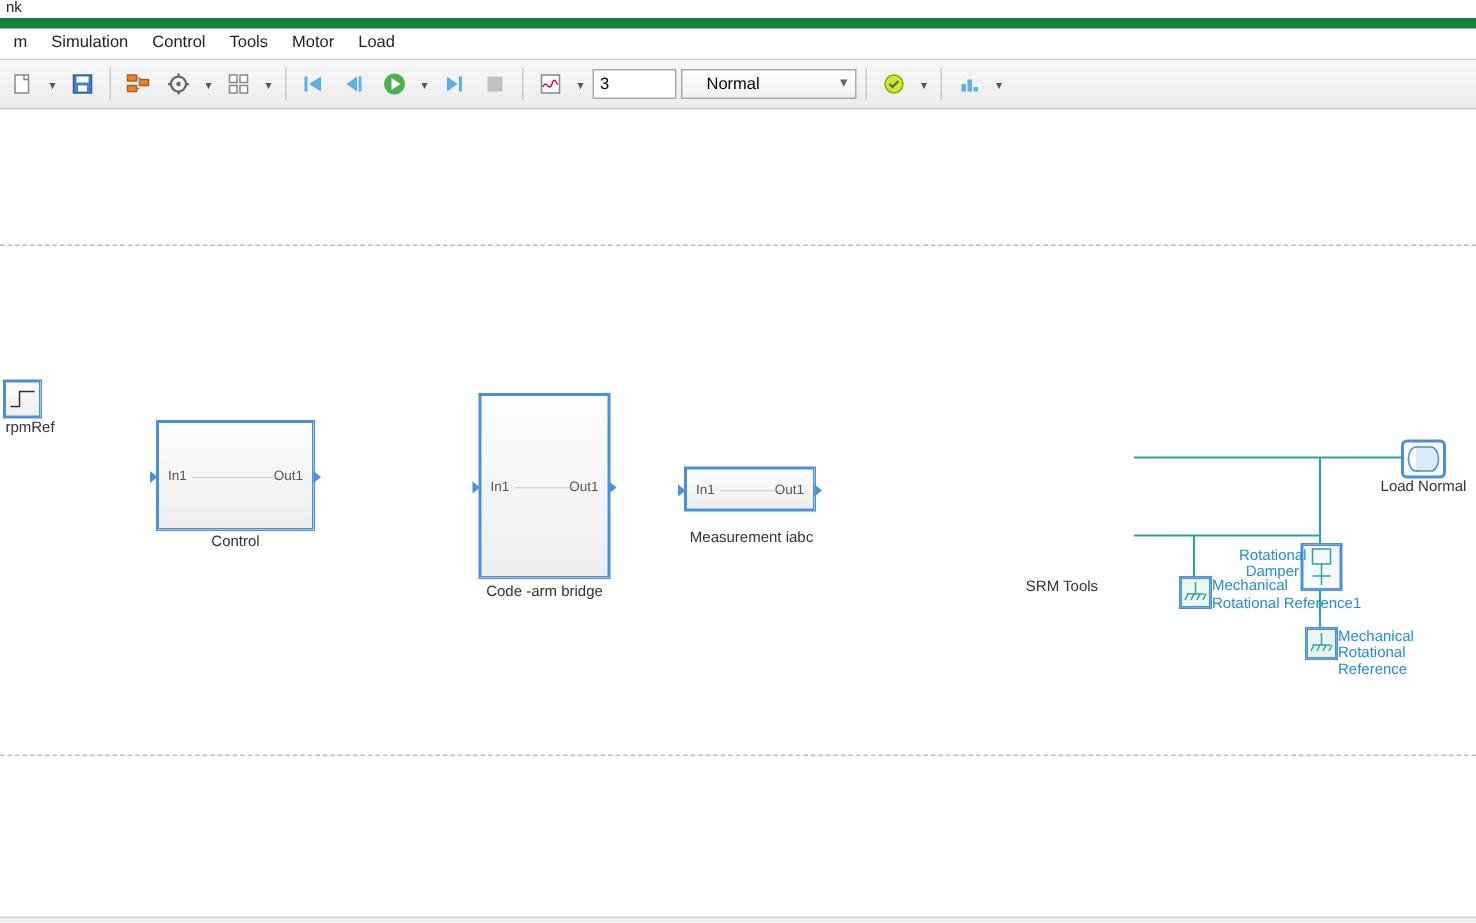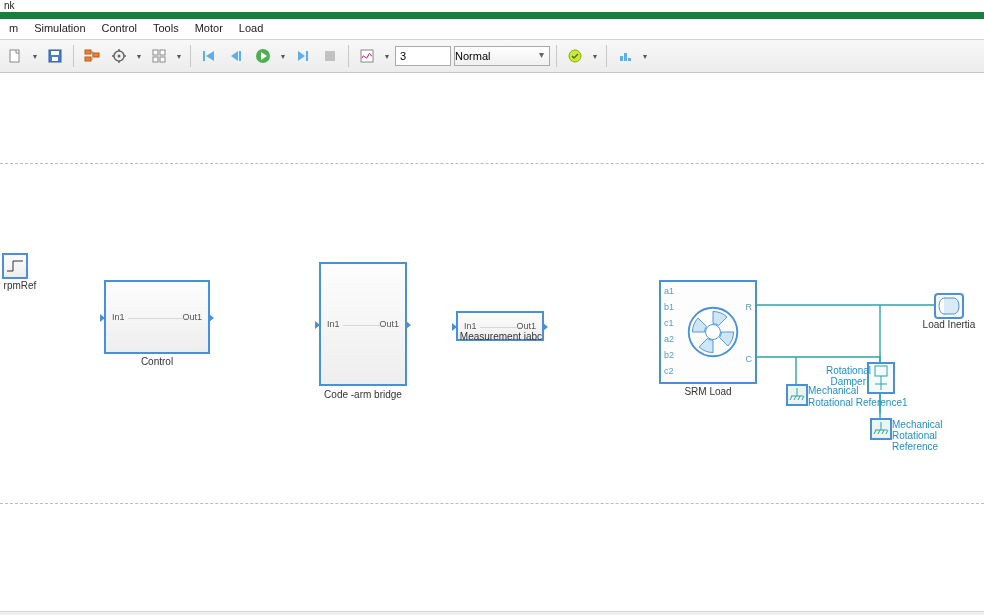--- a/index.html
+++ b/index.html
@@ -4,21 +4,21 @@
 <style>
   html,body{margin:0;padding:0;width:984px;height:615px;font-family:"Segoe UI",Arial,sans-serif;font-size:11px;color:#222;background:#fff;overflow:hidden}
   .titlebar{height:12px;padding-left:4px;line-height:12px;font-size:10px;border-bottom:7px solid #15803d}
   .menubar{height:18px;padding:2px 2px 0;border-bottom:1px solid #d2d2d2;display:flex;gap:2px}
   .menubar span{padding:1px 7px;cursor:default}
   .toolbar{height:32px;background:linear-gradient(#f8f8f8,#ececec);border-bottom:1px solid #c6c6c6;display:flex;align-items:center;padding:0 3px;gap:3px}
   .tbtn{width:22px;height:22px;border:1px solid transparent;border-radius:3px;display:flex;align-items:center;justify-content:center;cursor:pointer}
   .tdrop{width:10px;display:flex;align-items:center;justify-content:center;color:#555;font-size:8px;cursor:pointer}
   .sep{width:1px;height:22px;background:#c8c8c8;margin:0 3px}
   .stopTime{width:46px;height:18px;border:1px solid #aaa;background:#fff;padding:0 4px;font-size:11px}
-  .modeSel{width:96px;height:20px;border:1px solid #aaa;background:linear-gradient(#fff,#f0f0f0);padding:0 0;font-size:11px;appearance:none;position:relative}
+  .modeSel{width:117px;height:20px;border:1px solid #aaa;background:linear-gradient(#fff,#f0f0f0);padding:0 16px;font-size:11px;appearance:none;position:relative}
   .modeWrap{position:relative;display:inline-block}
   .modeWrap::after{content:"▾";position:absolute;right:6px;top:3px;color:#666;font-size:10px;pointer-events:none}
   .canvas{position:relative;width:984px;height:553px;background:#fff}
   .hscroll{position:absolute;left:0;right:0;bottom:0;height:14px;background:#f0f0f0;border-top:1px solid #d4d4d4}
   .seltop{position:absolute;left:0;top:90px;right:0;border-top:1px dashed #bcbcbc}
   .selbot{position:absolute;left:0;top:430px;right:0;border-top:1px dashed #bcbcbc}
   .blk{position:absolute;border:1px solid #4a90d9;background:linear-gradient(#fdfdfd,#eeeeee);box-sizing:border-box}
   .blkSel{box-shadow:0 0 0 1px #4a90d9}
   .blkLbl{position:absolute;font-size:10px;color:#333;text-align:center}
   .port{position:absolute;font-size:9px;color:#555}
@@ -200,43 +200,23 @@
 
   <div class="blk blkSel" style="left:457px;top:239px;width:86px;height:28px">
     <div class="portTri portTriIn" style="left:-6px;top:10px"></div>
     <span class="port" style="left:6px;top:8px">In1</span>
     <span class="port" style="right:6px;top:8px">Out1</span>
     <div class="portTri portTriOut" style="right:-6px;top:10px"></div>
     <svg style="position:absolute;left:22px;top:14px;width:42px;height:1px">
         <line x1="0" y1="0" x2="42" y2="0" stroke="#bbb"></line>
       </svg>
   </div>
-  <div class="blkLbl" style="left:448px;top:258px;width:106px">Measurement iabc</div>
-
-  <div class="blk blkSel" style="left:660px;top:208px;width:96px;height:102px;background:#fdfdfd">
-    <svg viewBox="0 0 60 60" style="position:absolute;left:24px;top:22px;width:56px;height:56px">
-      <circle cx="30" cy="30" r="26" fill="none" stroke="#4a90d9" stroke-width="2"></circle>
-      <g fill="#cfe6f7" stroke="#4a90d9">
-        <path d="M30 8a22 22 0 0 1 15 6l-9 9a10 10 0 0 0-6-2z"></path>
-        <path d="M52 30a22 22 0 0 1-6 15l-9-9a10 10 0 0 0 2-6z"></path>
-        <path d="M30 52a22 22 0 0 1-15-6l9-9a10 10 0 0 0 6 2z"></path>
-        <path d="M8 30a22 22 0 0 1 6-15l9 9a10 10 0 0 0-2 6z"></path>
-      </g>
-      <circle cx="30" cy="30" r="8" fill="#fff" stroke="#4a90d9"></circle>
-    </svg>
-    <span class="srmPort" style="left:3px;top:4px">a1</span>
-    <span class="srmPort" style="left:3px;top:20px">b1</span>
-    <span class="srmPort" style="left:3px;top:36px">c1</span>
-    <span class="srmPort" style="left:3px;top:52px">a2</span>
-    <span class="srmPort" style="left:3px;top:68px">b2</span>
-    <span class="srmPort" style="left:3px;top:84px">c2</span>
-    <span class="srmPort" style="right:3px;top:20px">R</span>
-    <span class="srmPort" style="right:3px;top:72px">C</span>
-  </div>
-  <div class="blkLbl" style="left:660px;top:313px;width:96px">SRM Load</div>
+  <div class="blkLbl" style="left:448px;top:280px;width:106px">Measurement iabc</div>
+
+  <div class="blkLbl" style="left:660px;top:313px;width:96px">SRM Tools</div>
 
   <svg style="position:absolute;left:0;top:0;width:984px;height:553px;pointer-events:none">
     <path class="conn" d="M756 232 H937"></path>
     <path class="conn" d="M756 284 H880 V340"></path>
     <path class="conn" d="M880 232 V290"></path>
     <path class="conn" d="M796 284 V312"></path>
     <path class="conn" d="M880 318 V346"></path>
   </svg>
 
   <div class="damper blkSel" style="left:868px;top:290px">
@@ -277,16 +257,16 @@
   </div>
   <div class="mrefTxt" style="left:892px;top:346px">Mechanical</div>
   <div class="mrefTxt" style="left:892px;top:357px">Rotational Reference</div>
 
   <div class="inertia blkSel" style="left:935px;top:221px">
     <svg width="26" height="22">
         <ellipse cx="8" cy="11" rx="5" ry="8" fill="#fff" stroke="#4a90d9"></ellipse>
         <path d="M8 3h10a5 8 0 0 1 0 16H8" fill="#dbeaf7" stroke="#4a90d9"></path>
       </svg>
   </div>
-  <div class="blkLbl" style="left:916px;top:246px;width:66px">Load Inertia</div>
+  <div class="blkLbl" style="left:916px;top:246px;width:66px">Load Normal</div>
 
   <div class="hscroll"></div>
 </div>
 
 </body></html>

